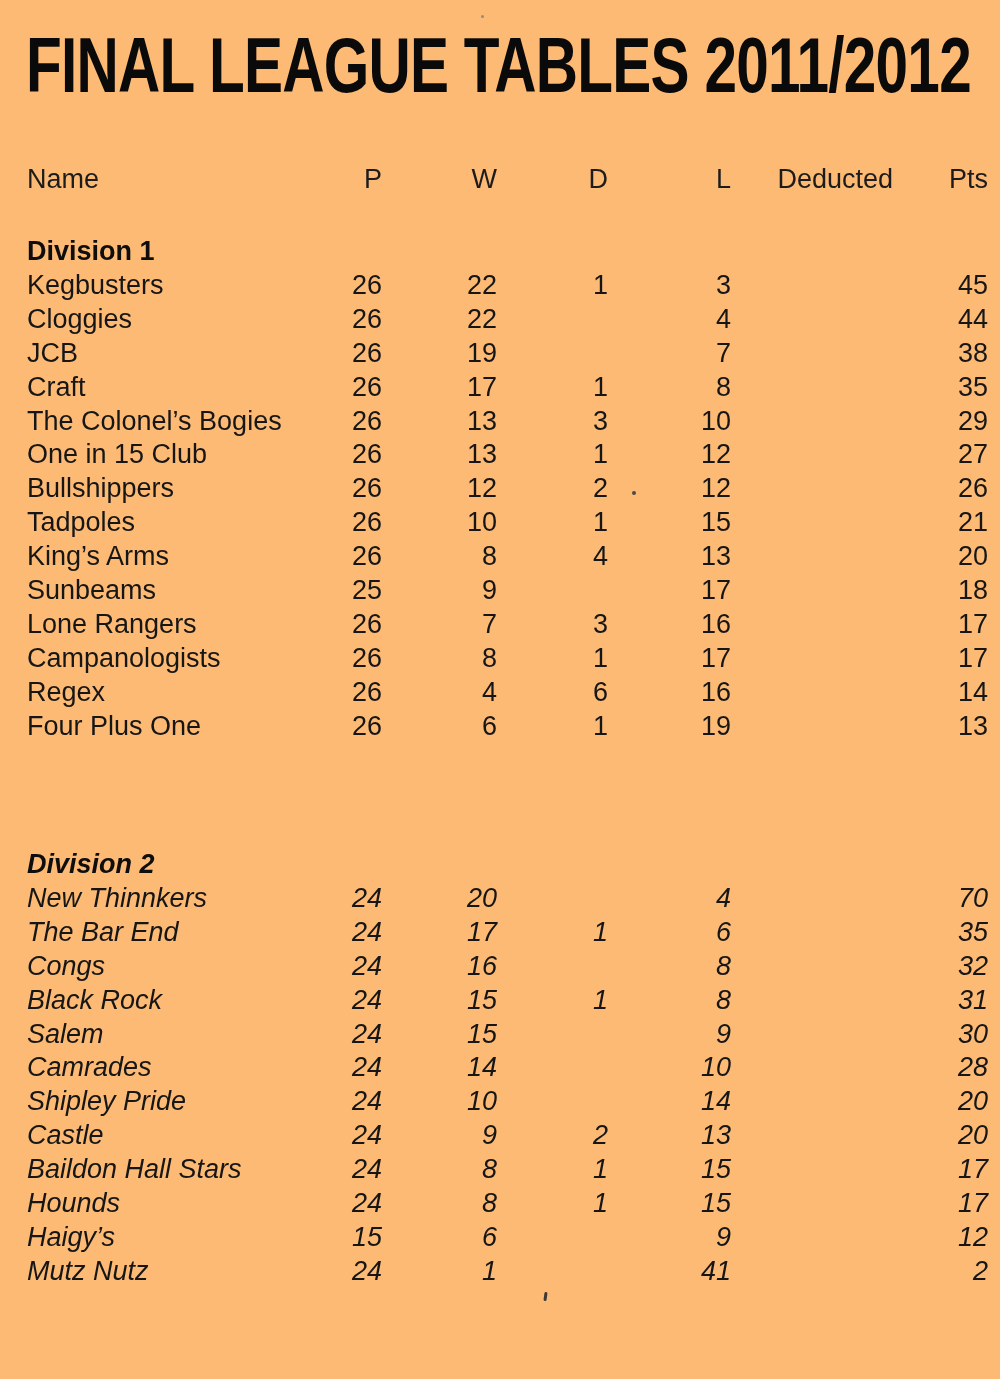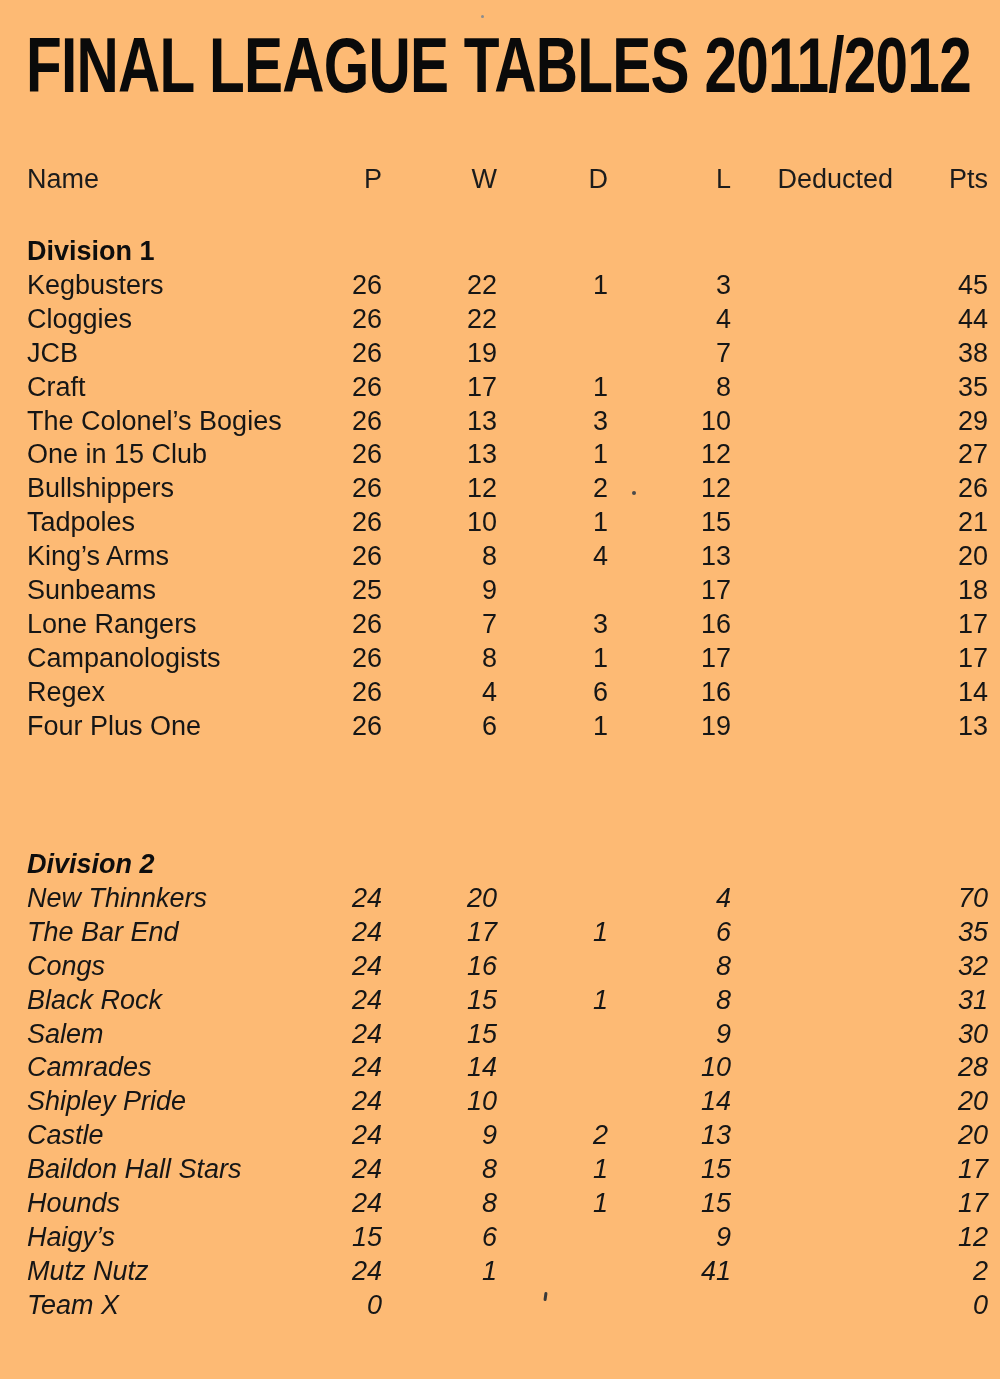--- a/index.html
+++ b/index.html
@@ -322,25 +322,16 @@
         </tr>
     <tr>
           <td>Mutz Nutz</td>
           <td>24</td>
           <td>1</td>
           <td></td>
           <td>41</td>
           <td></td>
           <td>2</td>
         </tr>
-    <tr>
-          <td>Team X</td>
-          <td>0</td>
-          <td></td>
-          <td></td>
-          <td></td>
-          <td></td>
-          <td>0</td>
-        </tr>
   </tbody>
     </table>
 
 </div>
 
 </body></html>

